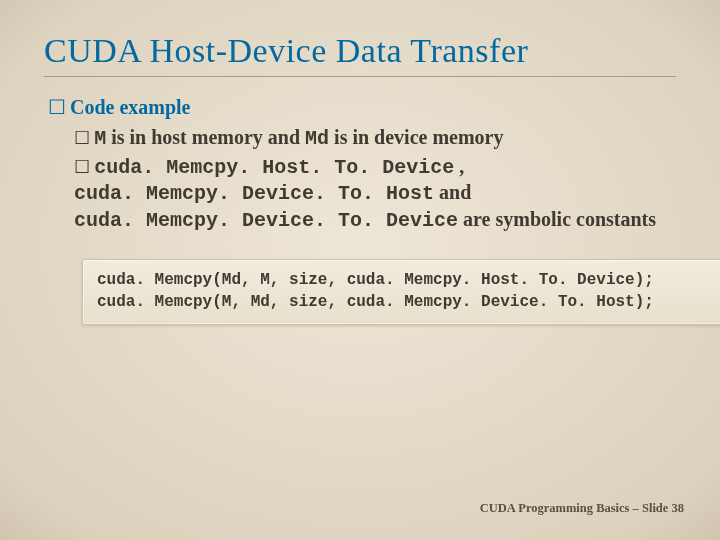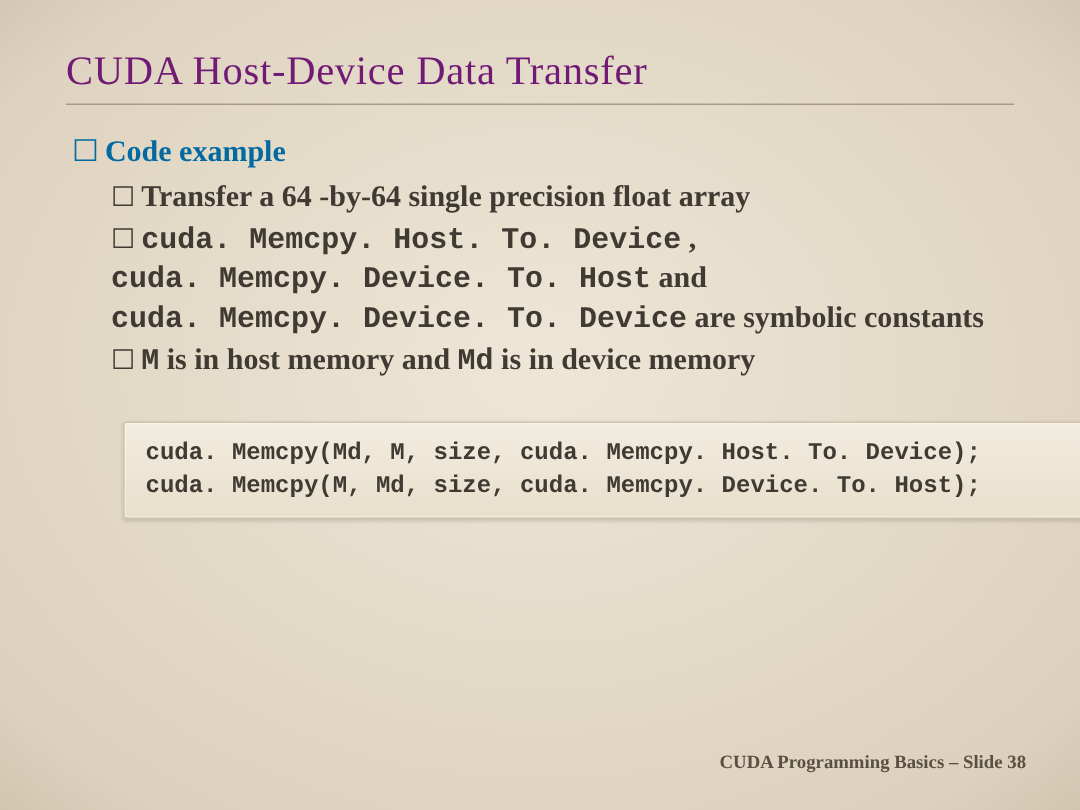--- a/index.html
+++ b/index.html
@@ -13,24 +13,24 @@
     color: #4a4238;
     position: relative;
   }
   .slide {
     position: absolute;
     inset: 0;
     padding: 32px 44px 0 44px;
   }
   .title {
     font-family: 'Trajan Pro', 'Palatino Linotype', Georgia, serif;
-    font-size: 27px;
+    font-size: 34px;
     font-weight: 400;
     letter-spacing: 0.5px;
-    color: #701a75;
+    color: #0369a1;
     border-bottom: 1.5px solid #a89a84;
     padding-bottom: 6px;
     margin-bottom: 18px;
   }
   .content { padding-left: 4px; }
   .lvl1 {
     font-size: 20px;
     font-weight: 700;
     color: #0369a1;
     margin-bottom: 6px;
@@ -86,32 +86,29 @@
   <h1 class="title">CUDA Host-Device Data Transfer</h1>
 
   <div class="content">
 
     <div class="lvl1">
       <span class="bx">☐</span><span>Code example</span>
     </div>
 
     <div class="lvl2-group">
 
+
       <div class="lvl2">
-        <span class="bx">☐</span><span>Transfer a 64 -by-64 single precision float array</span>
+        <span class="bx">☐</span><span class="mono">M</span><span> is in host memory and </span><span class="mono">Md</span><span> is in device memory</span>
       </div>
 
       <div class="lvl2">
         <span class="bx">☐</span><span class="mono">cuda. Memcpy. Host. To. Device</span><span> , </span><br>
         <span class="mono">cuda. Memcpy. Device. To. Host</span><span> and </span><br>
         <span class="mono">cuda. Memcpy. Device. To. Device</span><span> are symbolic constants</span>
-      </div>
-
-      <div class="lvl2">
-        <span class="bx">☐</span><span class="mono">M</span><span> is in host memory and </span><span class="mono">Md</span><span> is in device memory</span>
       </div>
 
     </div>
 
     <div class="codebox"><span>cuda. Memcpy(Md, M, size, cuda. Memcpy. Host. To. Device);</span>
 <span>cuda. Memcpy(M, Md, size, cuda. Memcpy. Device. To. Host);</span></div>
 
   </div>
 
   <div class="footer">

